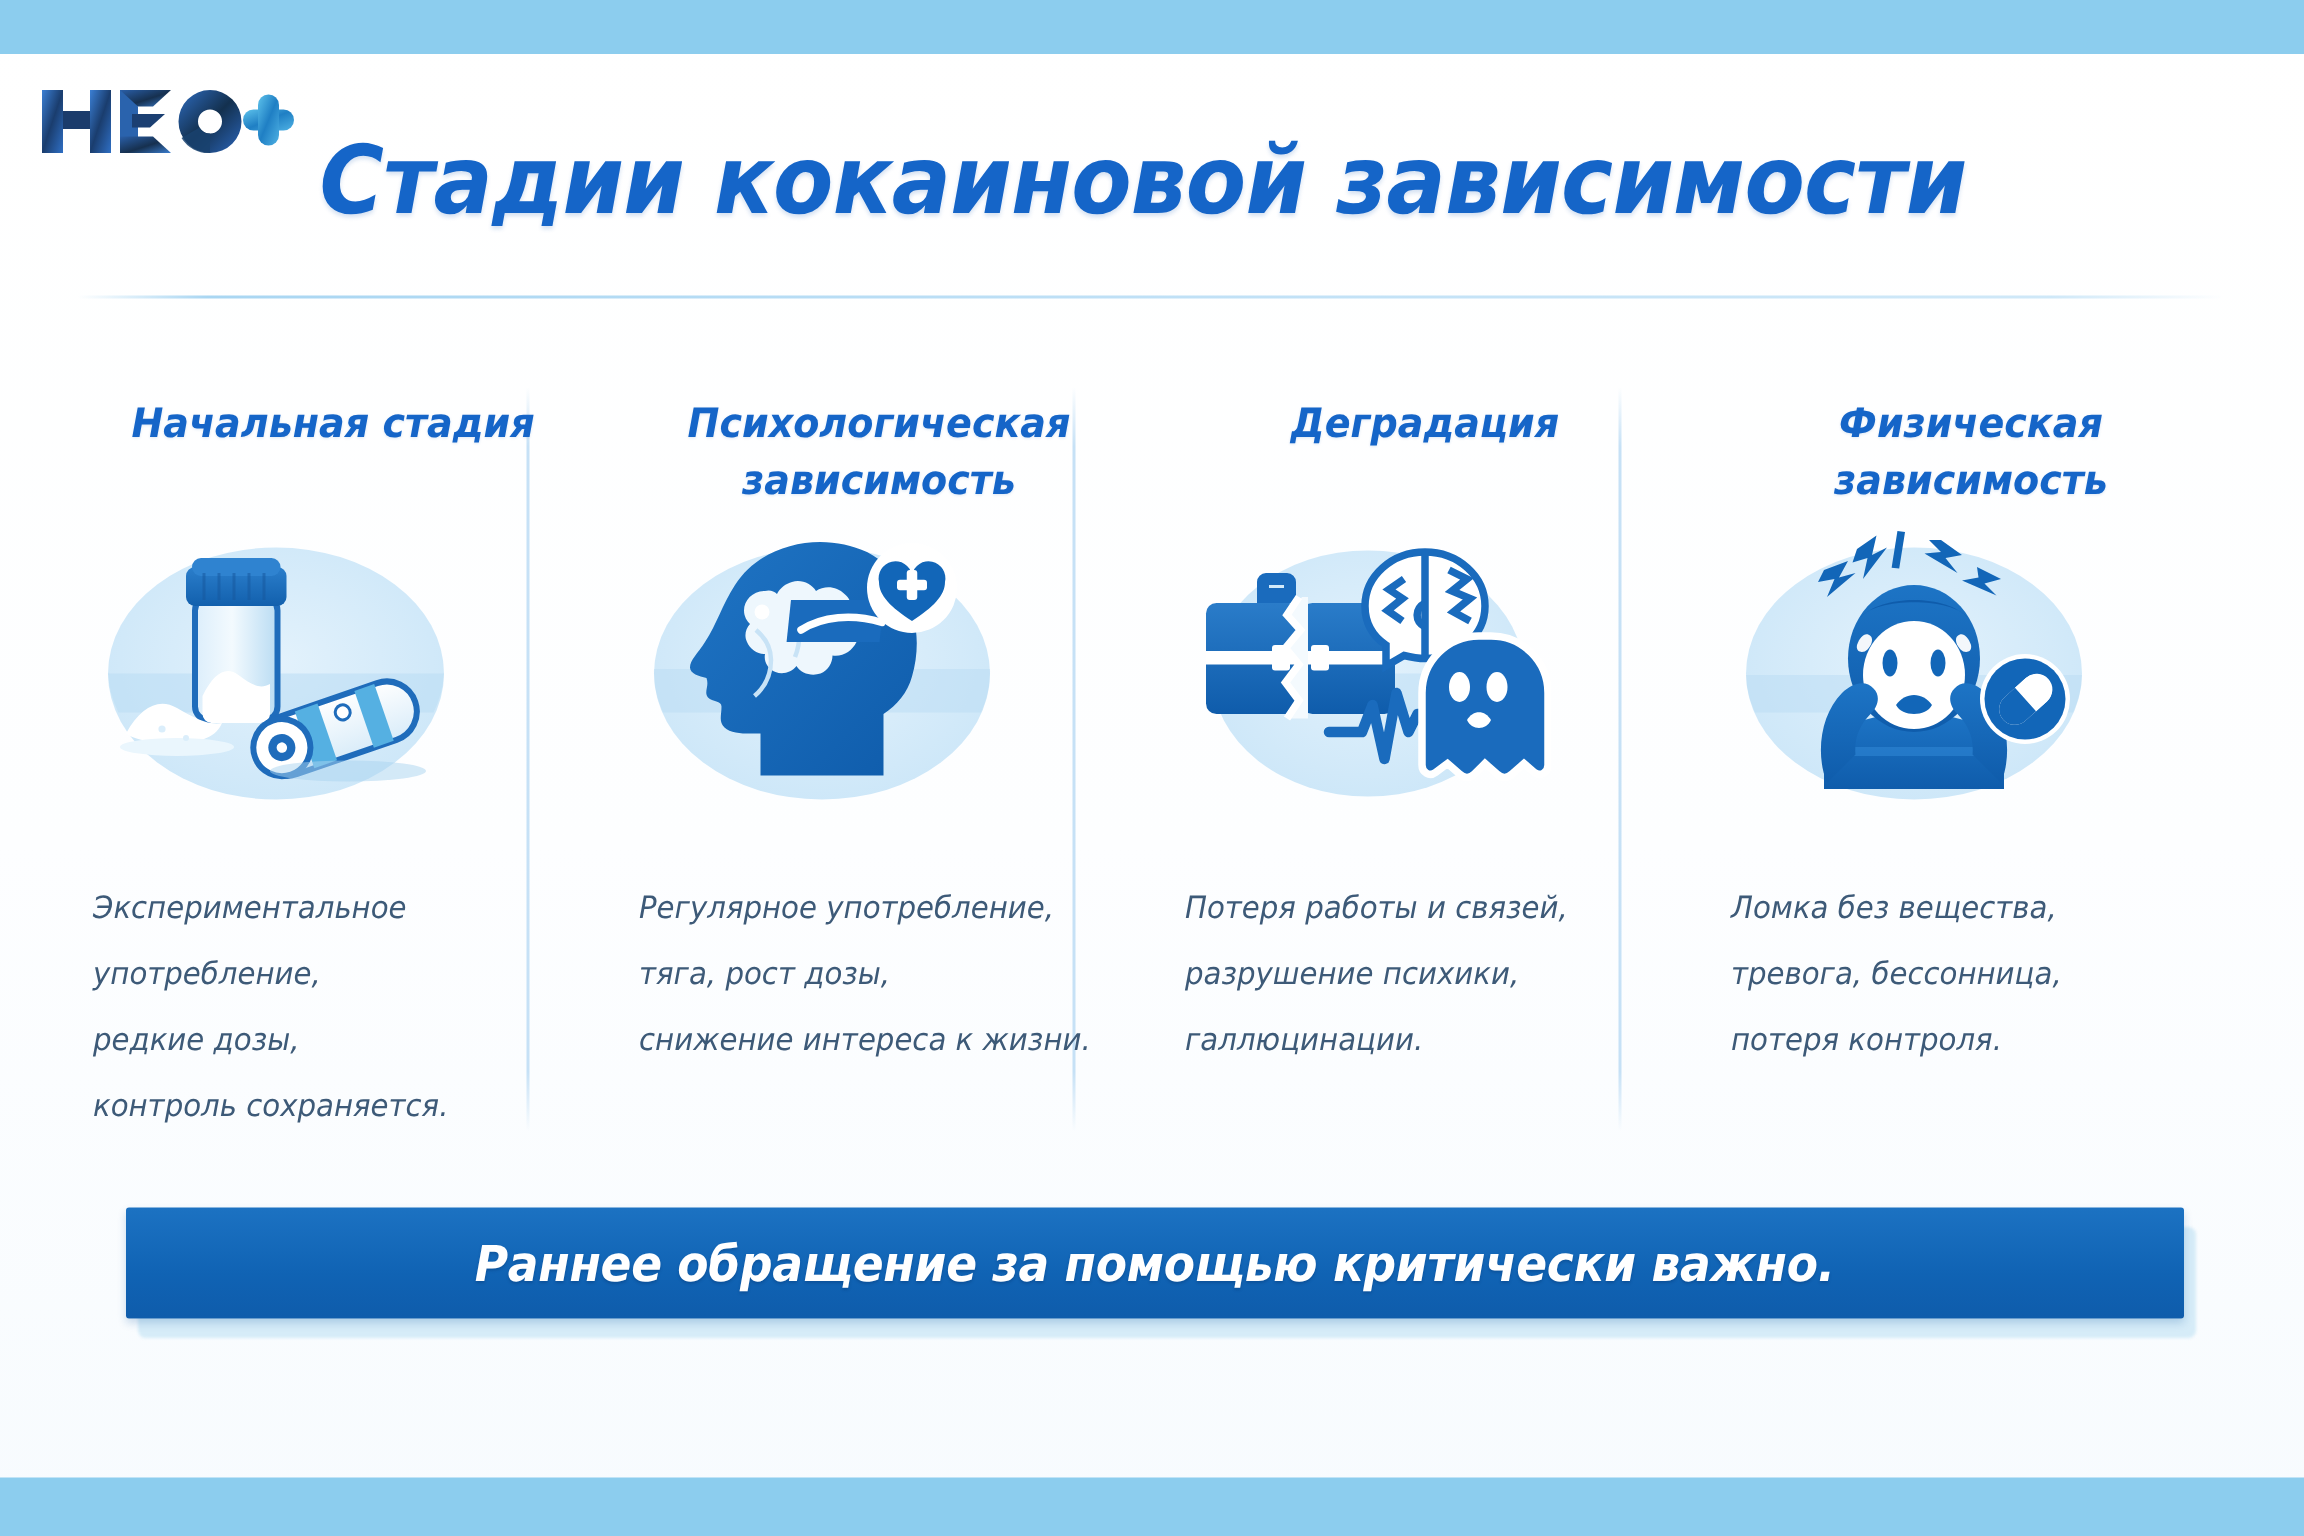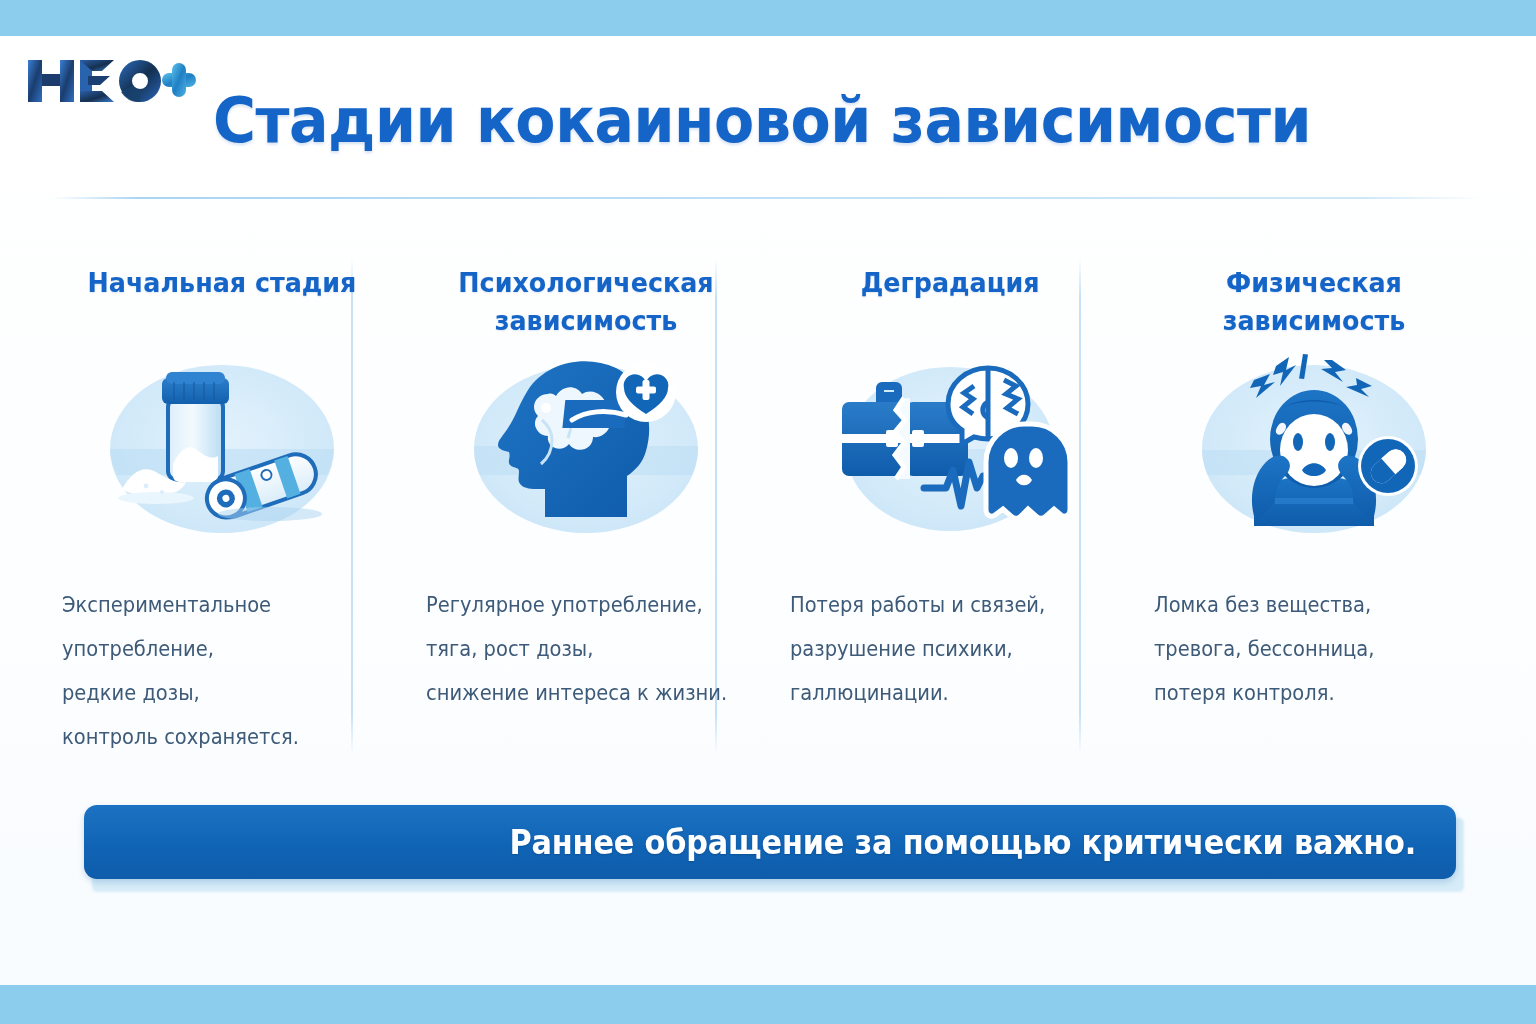--- a/index.html
+++ b/index.html
@@ -6,20 +6,21 @@
   body{
     width:1536px;height:1024px;
     background:#ffffff;
     font-family:"Liberation Sans", sans-serif;
     overflow:hidden;
     position:relative;
   }
   #stage{
     position:absolute;inset:0;
     background:linear-gradient(180deg,#ffffff 0%,#fdfeff 55%,#f7fbfe 100%);
+    font-style:italic;
   }
   .edge-band{
     position:absolute;left:0;width:1536px;
     background:#8ccdee;
   }
   .edge-band.top{top:0;height:36px;}
   .edge-band.bottom{bottom:0;height:39px;}
 
   
   .logo{
@@ -53,21 +54,21 @@
   .columns{
     position:absolute;left:40px;top:250px;
     width:1456px;height:520px;
     display:flex;
   }
   .col{
     position:relative;
     width:25%;
     padding:0 22px;
     box-sizing:border-box;
-    display:flex;flex-direction:column;align-items:center;
+    display:flex;flex-direction:column;
   }
   .divider{
     position:absolute;
     top:8px;bottom:16px;
     width:2px;
     background:linear-gradient(180deg,rgba(190,224,246,0) 0%,#c6e1f6 8%,#c6e1f6 92%,rgba(190,224,246,0) 100%);
   }
   .d1{left:311px;}
   .d2{left:675px;}
   .d3{left:1039px;}
@@ -110,22 +111,22 @@
     position:absolute;left:92px;top:818px;
     width:1372px;height:74px;
     background:#d6ecf8;
     border-radius:5px;
     filter:blur(1px);
   }
   .banner{
     position:absolute;left:84px;top:805px;
     width:1372px;height:74px;
     background:linear-gradient(180deg,#1c72c2 0%,#1063b4 60%,#0f5cab 100%);
-    border-radius:13px;
-    display:flex;align-items:center;justify-content:flex-end;
+    border-radius:2px;
+    display:flex;align-items:center;justify-content:center;
     box-shadow:0 3px 6px rgba(16,90,165,.22);
   }
   .banner-text{
     color:#ffffff;
     font-family:"DejaVu Sans", sans-serif;
     font-weight:700;
     font-size:33px;
     letter-spacing:-0.2px;
     transform:scaleX(0.92);
     white-space:nowrap;

